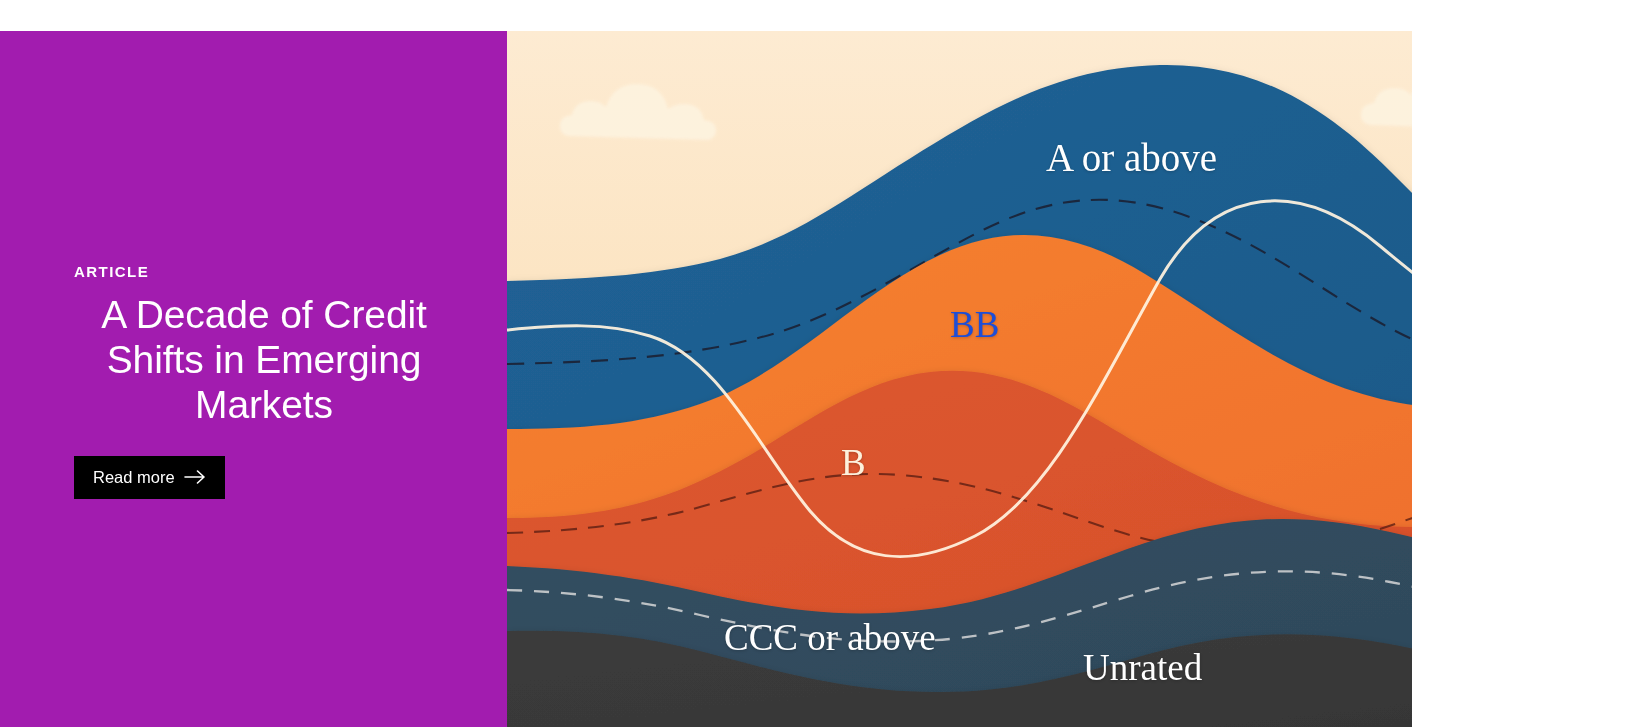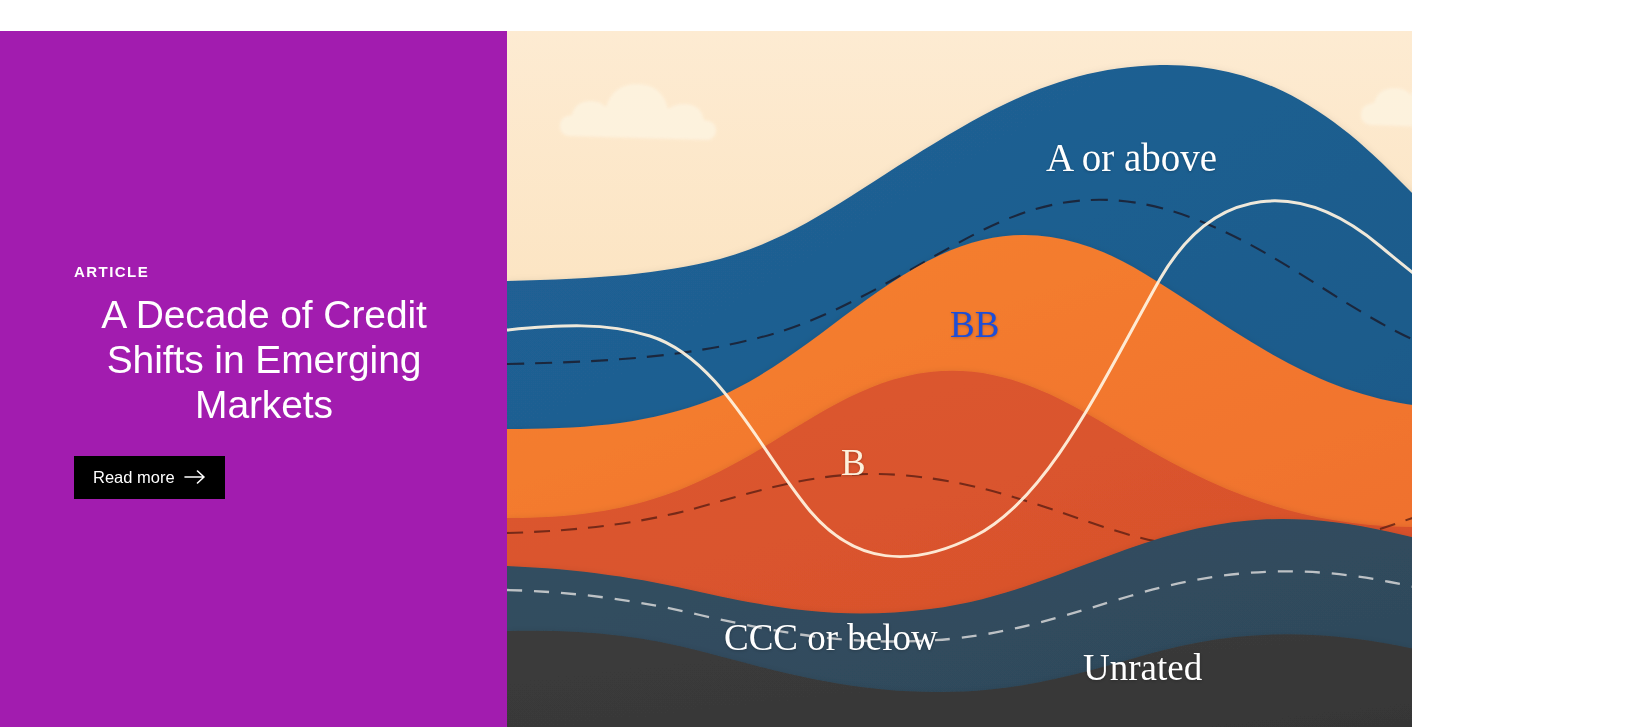--- a/index.html
+++ b/index.html
@@ -240,21 +240,21 @@
                C 1460 282, 1550 343, 1640 380"></path>
     </svg>
   </div>
 
   <div class="band-label" id="label-a-or-above">A or above</div>
 
   <div class="band-label" id="label-bb">BB</div>
 
   <div class="band-label" id="label-b">B</div>
 
-  <div class="band-label" id="label-ccc">CCC or below</div>
+  <div class="band-label" id="label-ccc">CCC or above</div>
 
   <div class="band-label" id="label-unrated">Unrated</div>
 
   <div class="promo-panel">
     <div class="promo-inner">
 
       <div class="eyebrow">ARTICLE</div>
 
       <h1 class="headline">A Decade of Credit Shifts in Emerging Markets</h1>
 

